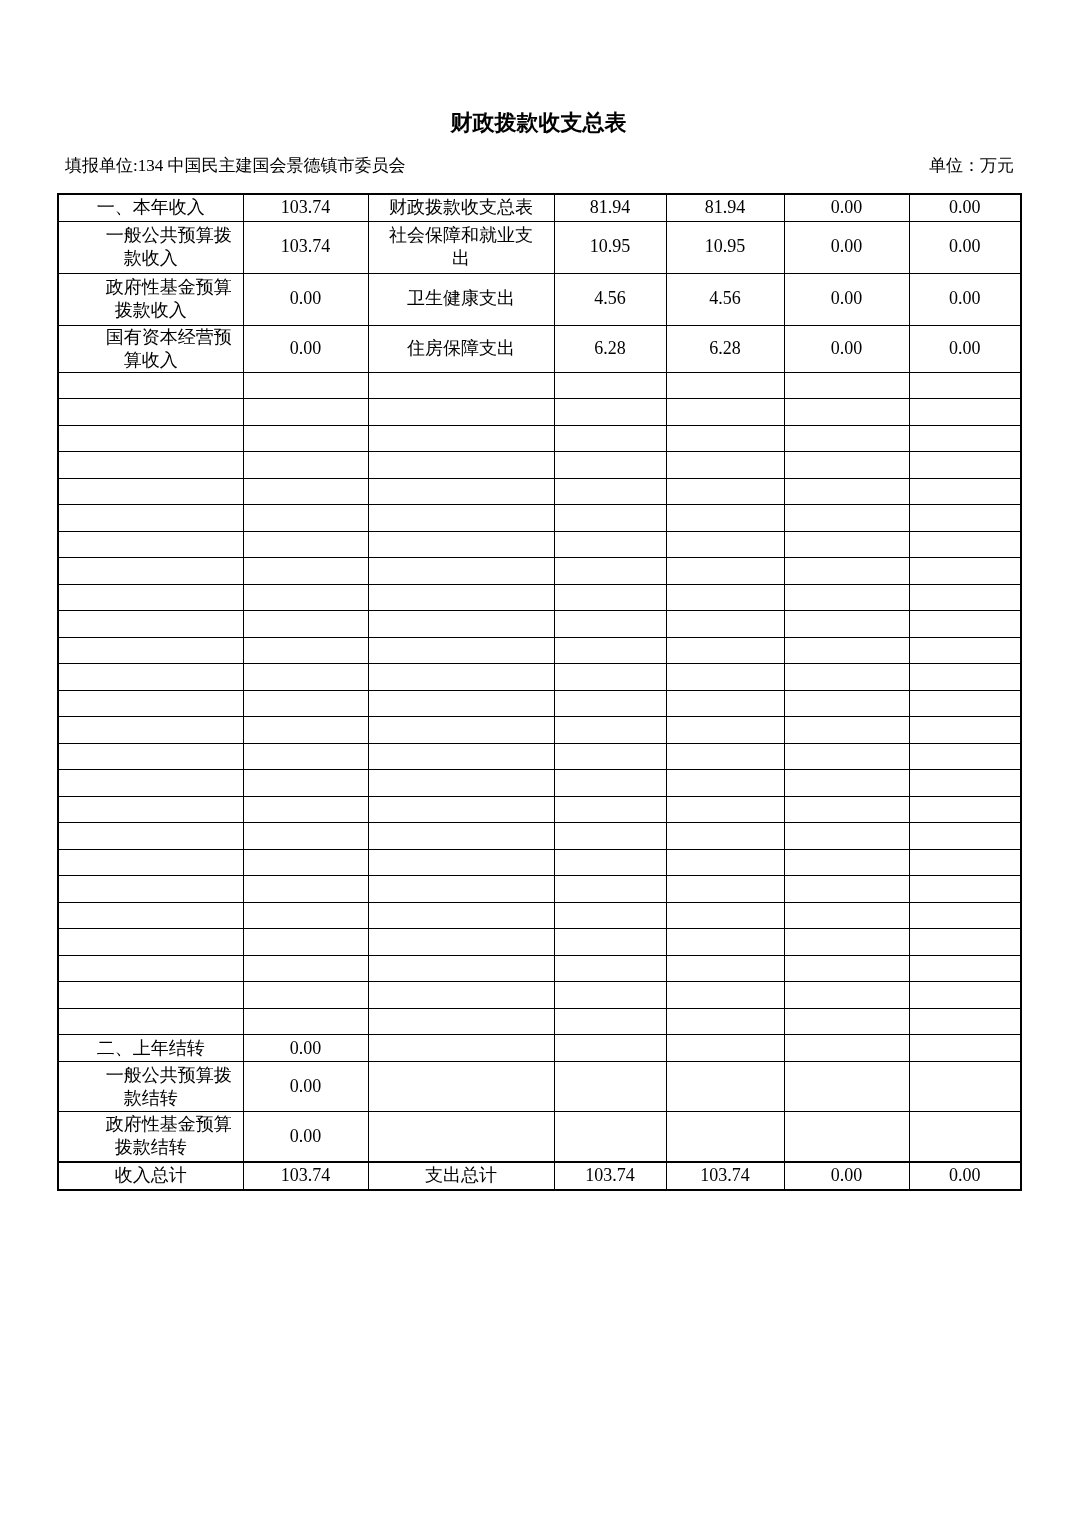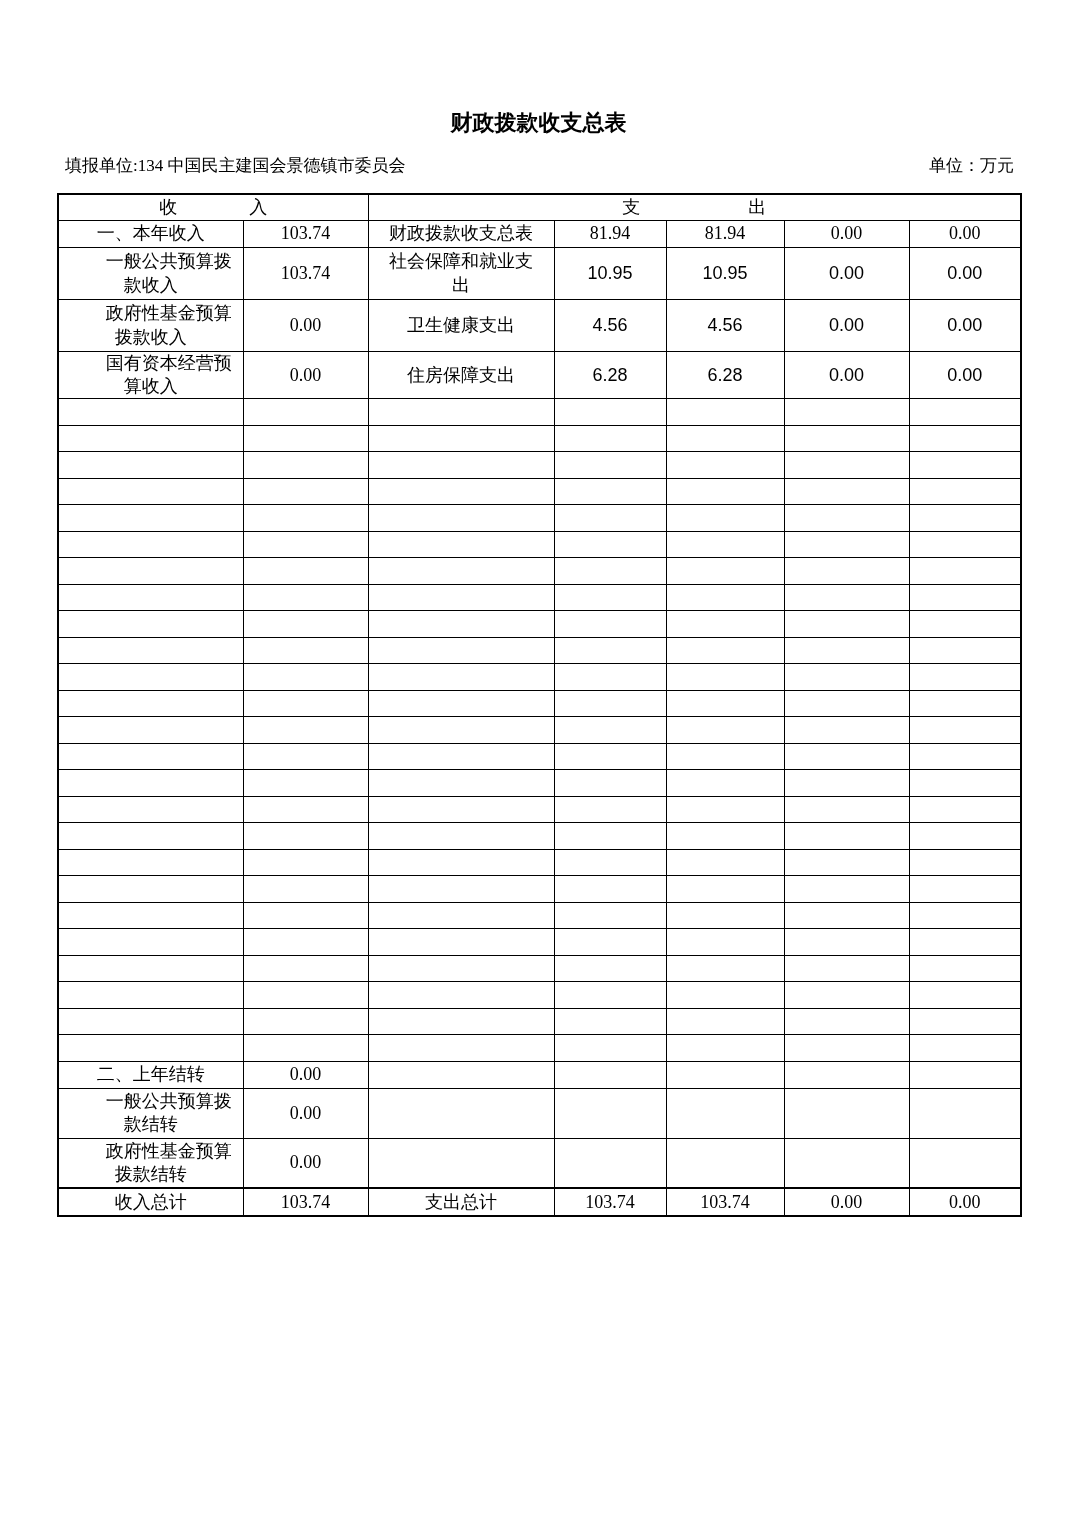--- a/index.html
+++ b/index.html
@@ -35,21 +35,21 @@
     text-align:center; vertical-align:middle;
     white-space:pre-line;
     line-height:1.28;
     padding:0 2px;
     overflow:hidden;
   }
   tr.group-row th { height:25px; }
   tr.col-row th { height:48px; }
   td.left { text-align:left; padding-left:4px; }
   td.indent { text-indent:2em; }
-  td.sans { font-family:Liberation Sans, sans-serif; font-size:19px; }
+  td.sans { font-family:Liberation Serif, serif; font-size:19px; }
   tr.totals td { border-top:2px solid #000; }
 </style>
 </head>
 <body>
 
 <div class="page">
 
   <h1 class="title">财政拨款收支总表</h1>
 
   <div class="meta">
@@ -61,24 +61,20 @@
     <colgroup>
       <col style="width:185px">
         <col style="width:125px">
         <col style="width:186px">
       <col style="width:112px">
         <col style="width:118px">
         <col style="width:125px">
       <col style="width:112px">
     </colgroup>
     <thead>
-      <tr class="group-row">
-        <th colspan="2">收　　　　入</th>
-        <th colspan="5">支　　　　　　出</th>
-      </tr>
     </thead>
     <tbody id="table-body">
         <tr style="height: 27px; margin-top: 36px;">
           <td class="left">一、本年收入</td>
           <td>103.74</td>
           <td>财政拨款收支总表</td>
           <td>81.94</td>
           <td>81.94</td>
           <td>0.00</td>
           <td>0.00</td>

